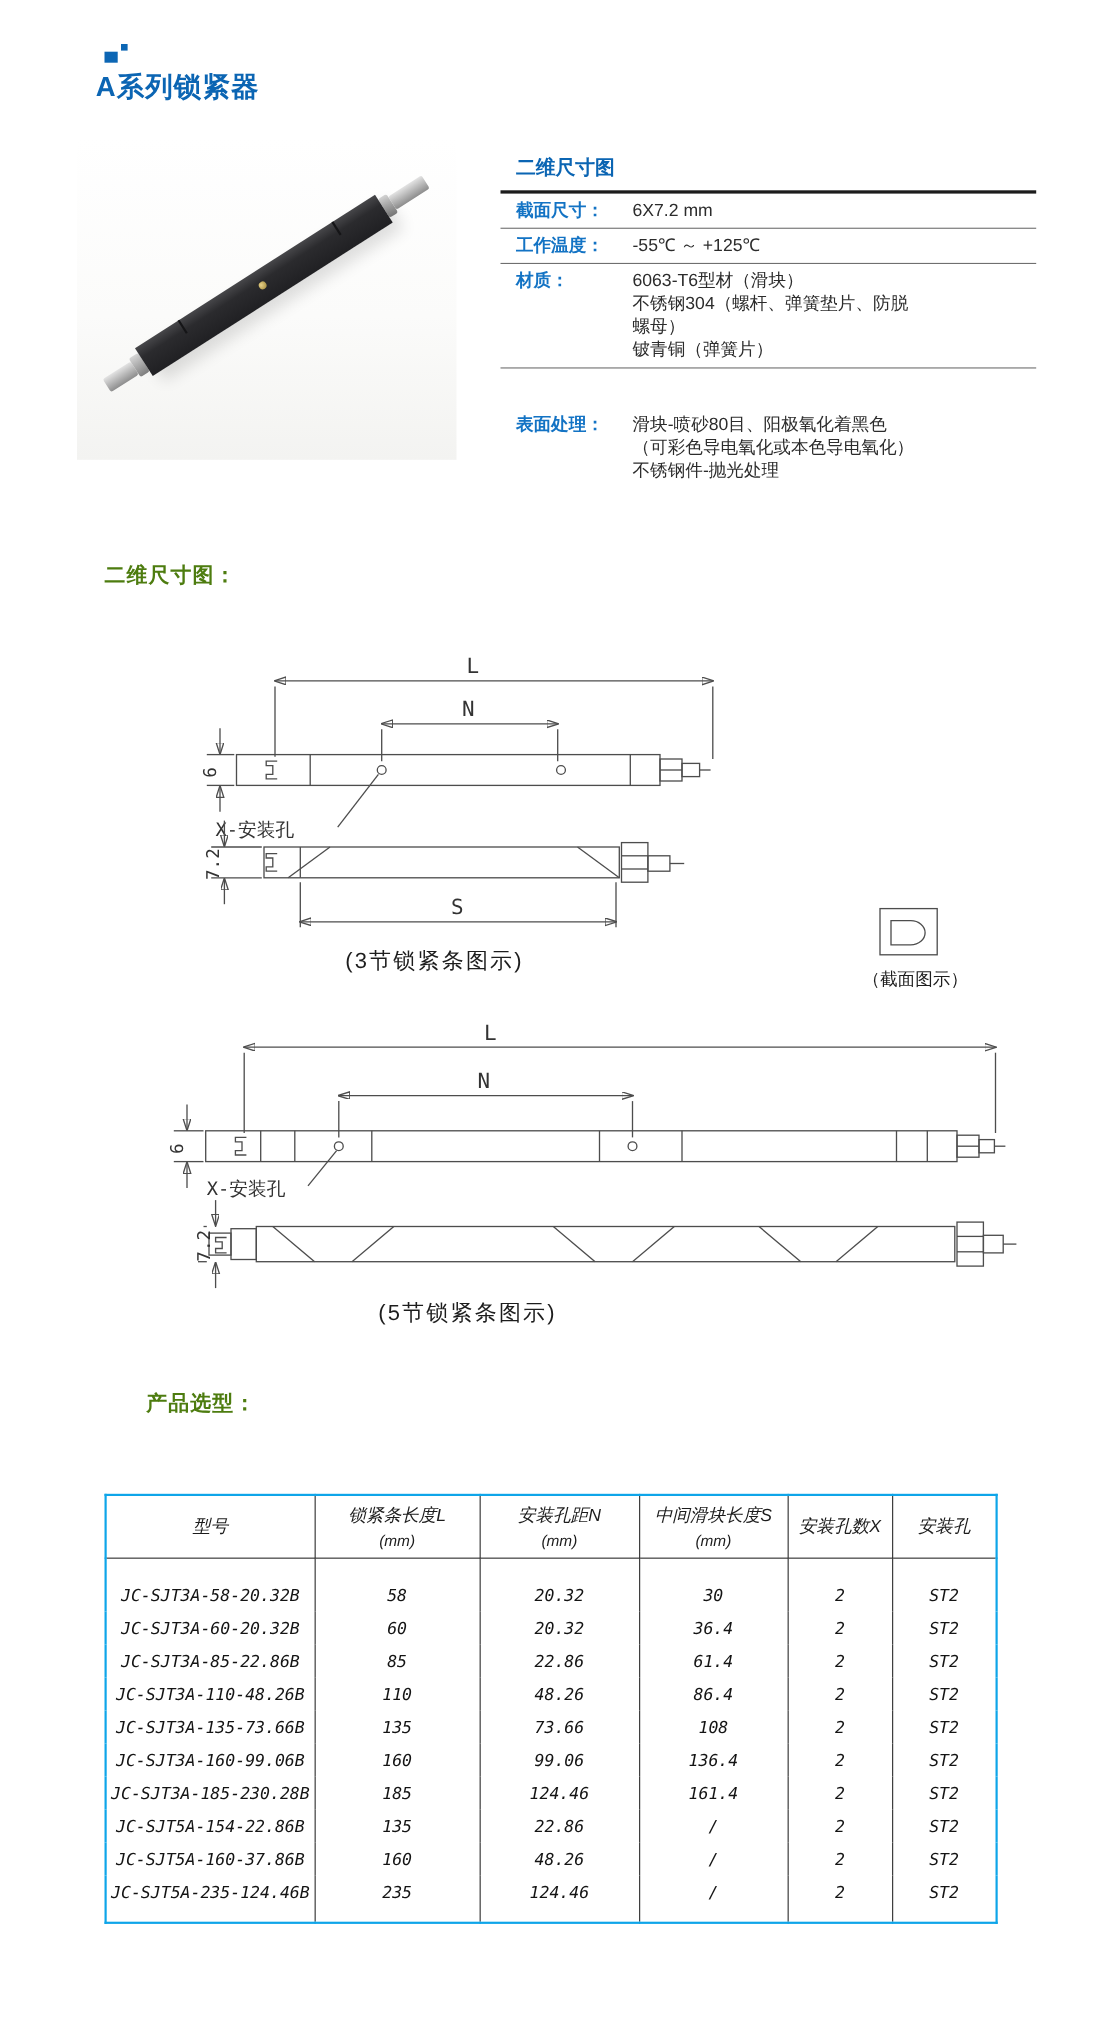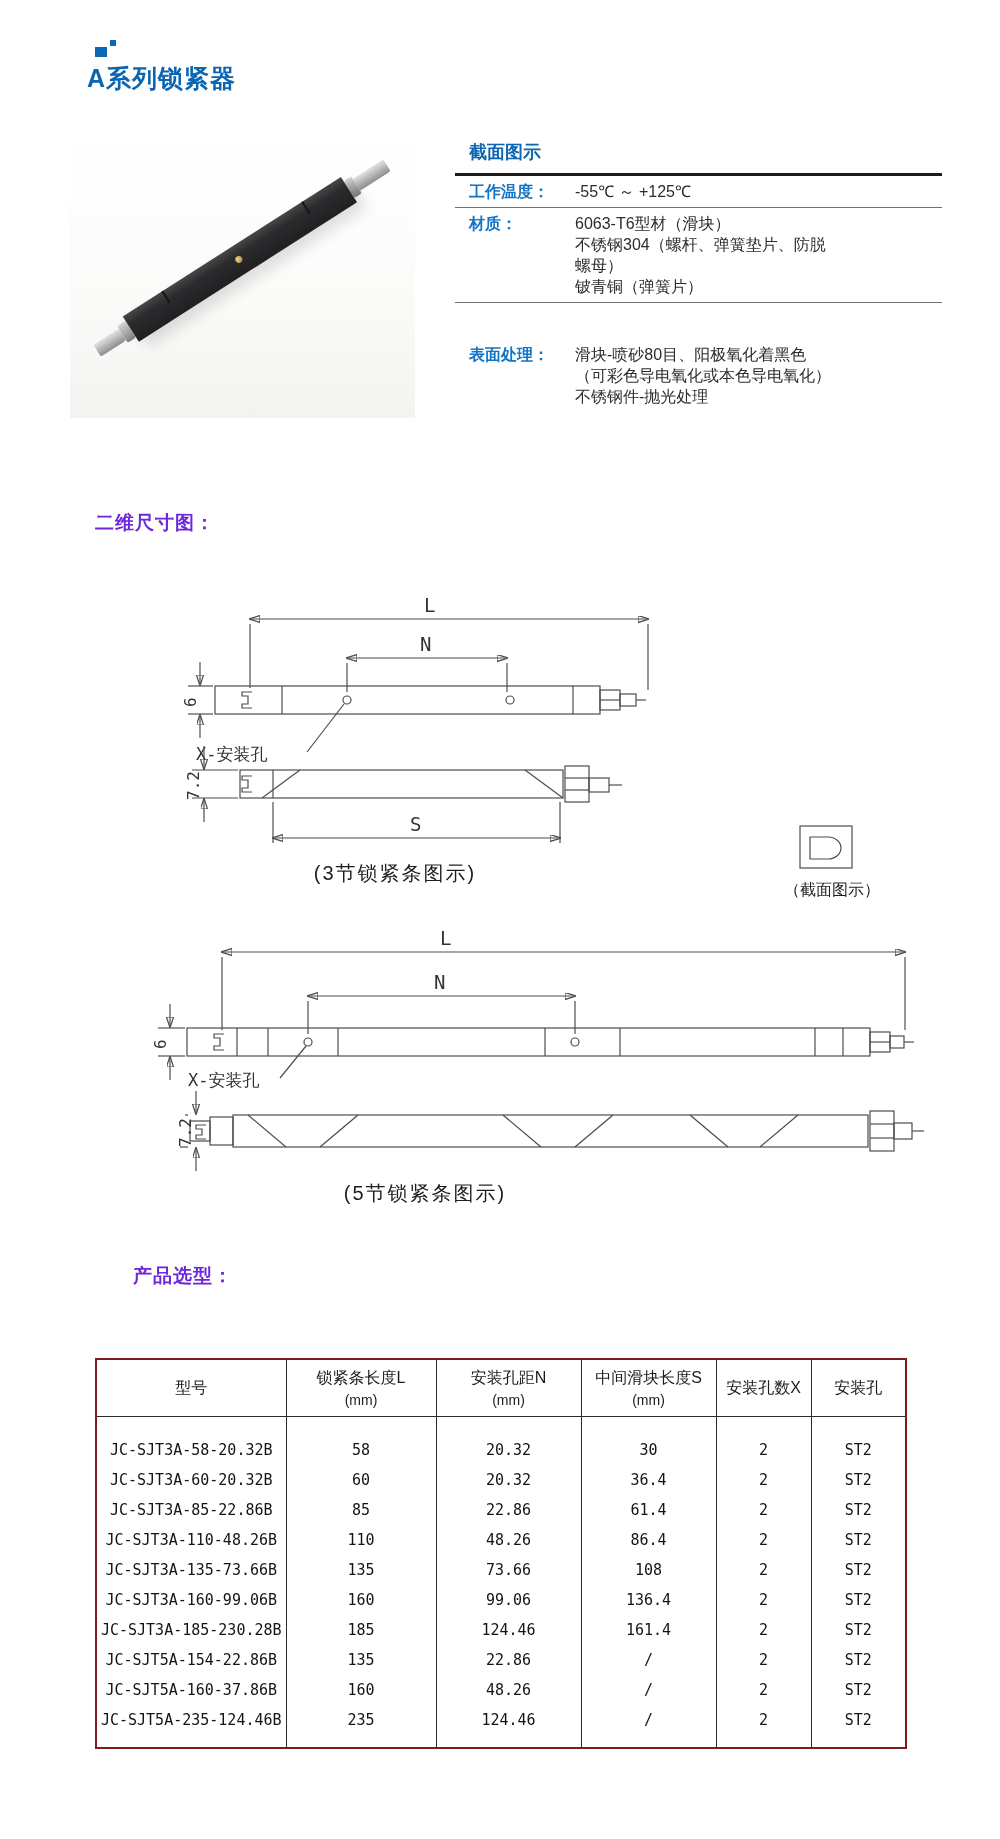--- a/index.html
+++ b/index.html
@@ -38,39 +38,39 @@
   
   .specs { position:absolute; left:455px; top:140px; width:487px; }
   .specs-title { margin:0 0 9px 14px; font-size:18px; font-weight:bold; color:#0b65b3; }
   .spec-rows { border-top:3px solid #1c1c1c; }
   .spec-row { display:flex; padding:5px 0 5px 0; border-bottom:1px solid #6f6f6f; }
   .spec-row:last-child { border-bottom:none;margin-top:36px; }
   .spec-label { width:106px; padding-left:14px; flex:none; color:#1373c4; font-weight:bold; font-size:16px; line-height:21px; }
   .spec-value { font-size:16px; color:#2c2c2c; line-height:21px; }
 
   
-  .sec-title { position:absolute; margin:0; font-size:19px; font-weight:bold; color:#6d28d9; letter-spacing:1px; }
+  .sec-title { position:absolute; margin:0; font-size:19px; font-weight:bold; color:#4d7c0f; letter-spacing:1px; }
   .dim-title { left:95px; top:510px; }
   .sel-title { left:133px; top:1263px; }
 
   
   svg.cad { position:absolute; left:0; top:0; width:1000px; height:1839px; pointer-events:none; }
   .cad line, .cad rect, .cad circle, .cad path, .cad polyline { stroke:#4d4d4d; stroke-width:1.2; fill:none; }
   .cad text { fill:#333333; stroke:none; font-family:"DejaVu Sans Mono", monospace; }
   .dimtxt { font-size:19px; }
   .dimtxt-sm { font-size:16px; }
   .holetxt { font-size:17px; }
   .caption { position:absolute; font-size:20px; color:#1d1d1d; text-align:center; letter-spacing:2px; }
   .cap-3seg { left:215px; top:860px; width:360px; }
   .cap-xsec { left:752px; top:880px; width:160px; font-size:16px; letter-spacing:0; }
   .cap-5seg { left:245px; top:1180px; width:360px; }
 
   
   .sel-table-wrap { position:absolute; left:95px; top:1358px; }
-  table.sel-table { border-collapse:collapse; table-layout:fixed; width:810px; border:2px solid #7f1d1d; }
+  table.sel-table { border-collapse:collapse; table-layout:fixed; width:810px; border:2px solid #0ea5e9;font-style:italic; }
   .sel-table th {
     border:1px solid #2b2b2b; border-top:none; height:56px; padding:0;
     font-weight:normal; font-size:16px; color:#1c1c1c; text-align:center; vertical-align:middle;
   }
   .sel-table th .unit { font-size:14px; margin-top:3px; }
   .sel-table td {
     border-left:1px solid #2b2b2b; border-right:1px solid #2b2b2b;
     height:30px; padding:0; text-align:center; vertical-align:middle;
     font-family:"DejaVu Sans Mono", monospace; font-size:15px; color:#141414;
   }
@@ -94,23 +94,29 @@
         <div class="seam l"></div>
         <div class="seam r"></div>
         <div class="gold-dot"></div>
       </div>
       <div class="collar"></div>
       <div class="stud right"></div>
     </div>
   </div>
 
   <section class="specs">
-    <h2 class="specs-title">截面图示</h2>
+    <h2 class="specs-title">二维尺寸图</h2>
     <div class="spec-rows">
 
+    <div class="spec-row">
+        <div class="spec-label">截面尺寸：</div>
+        <div class="spec-value">
+            <div>6X7.2 mm</div>
+          </div>
+      </div>
         <div class="spec-row">
         <div class="spec-label">工作温度：</div>
         <div class="spec-value">
             <div>-55℃ ～ +125℃</div>
           </div>
       </div>
         <div class="spec-row">
         <div class="spec-label">材质：</div>
         <div class="spec-value">
             <div>6063-T6型材（滑块）</div>

